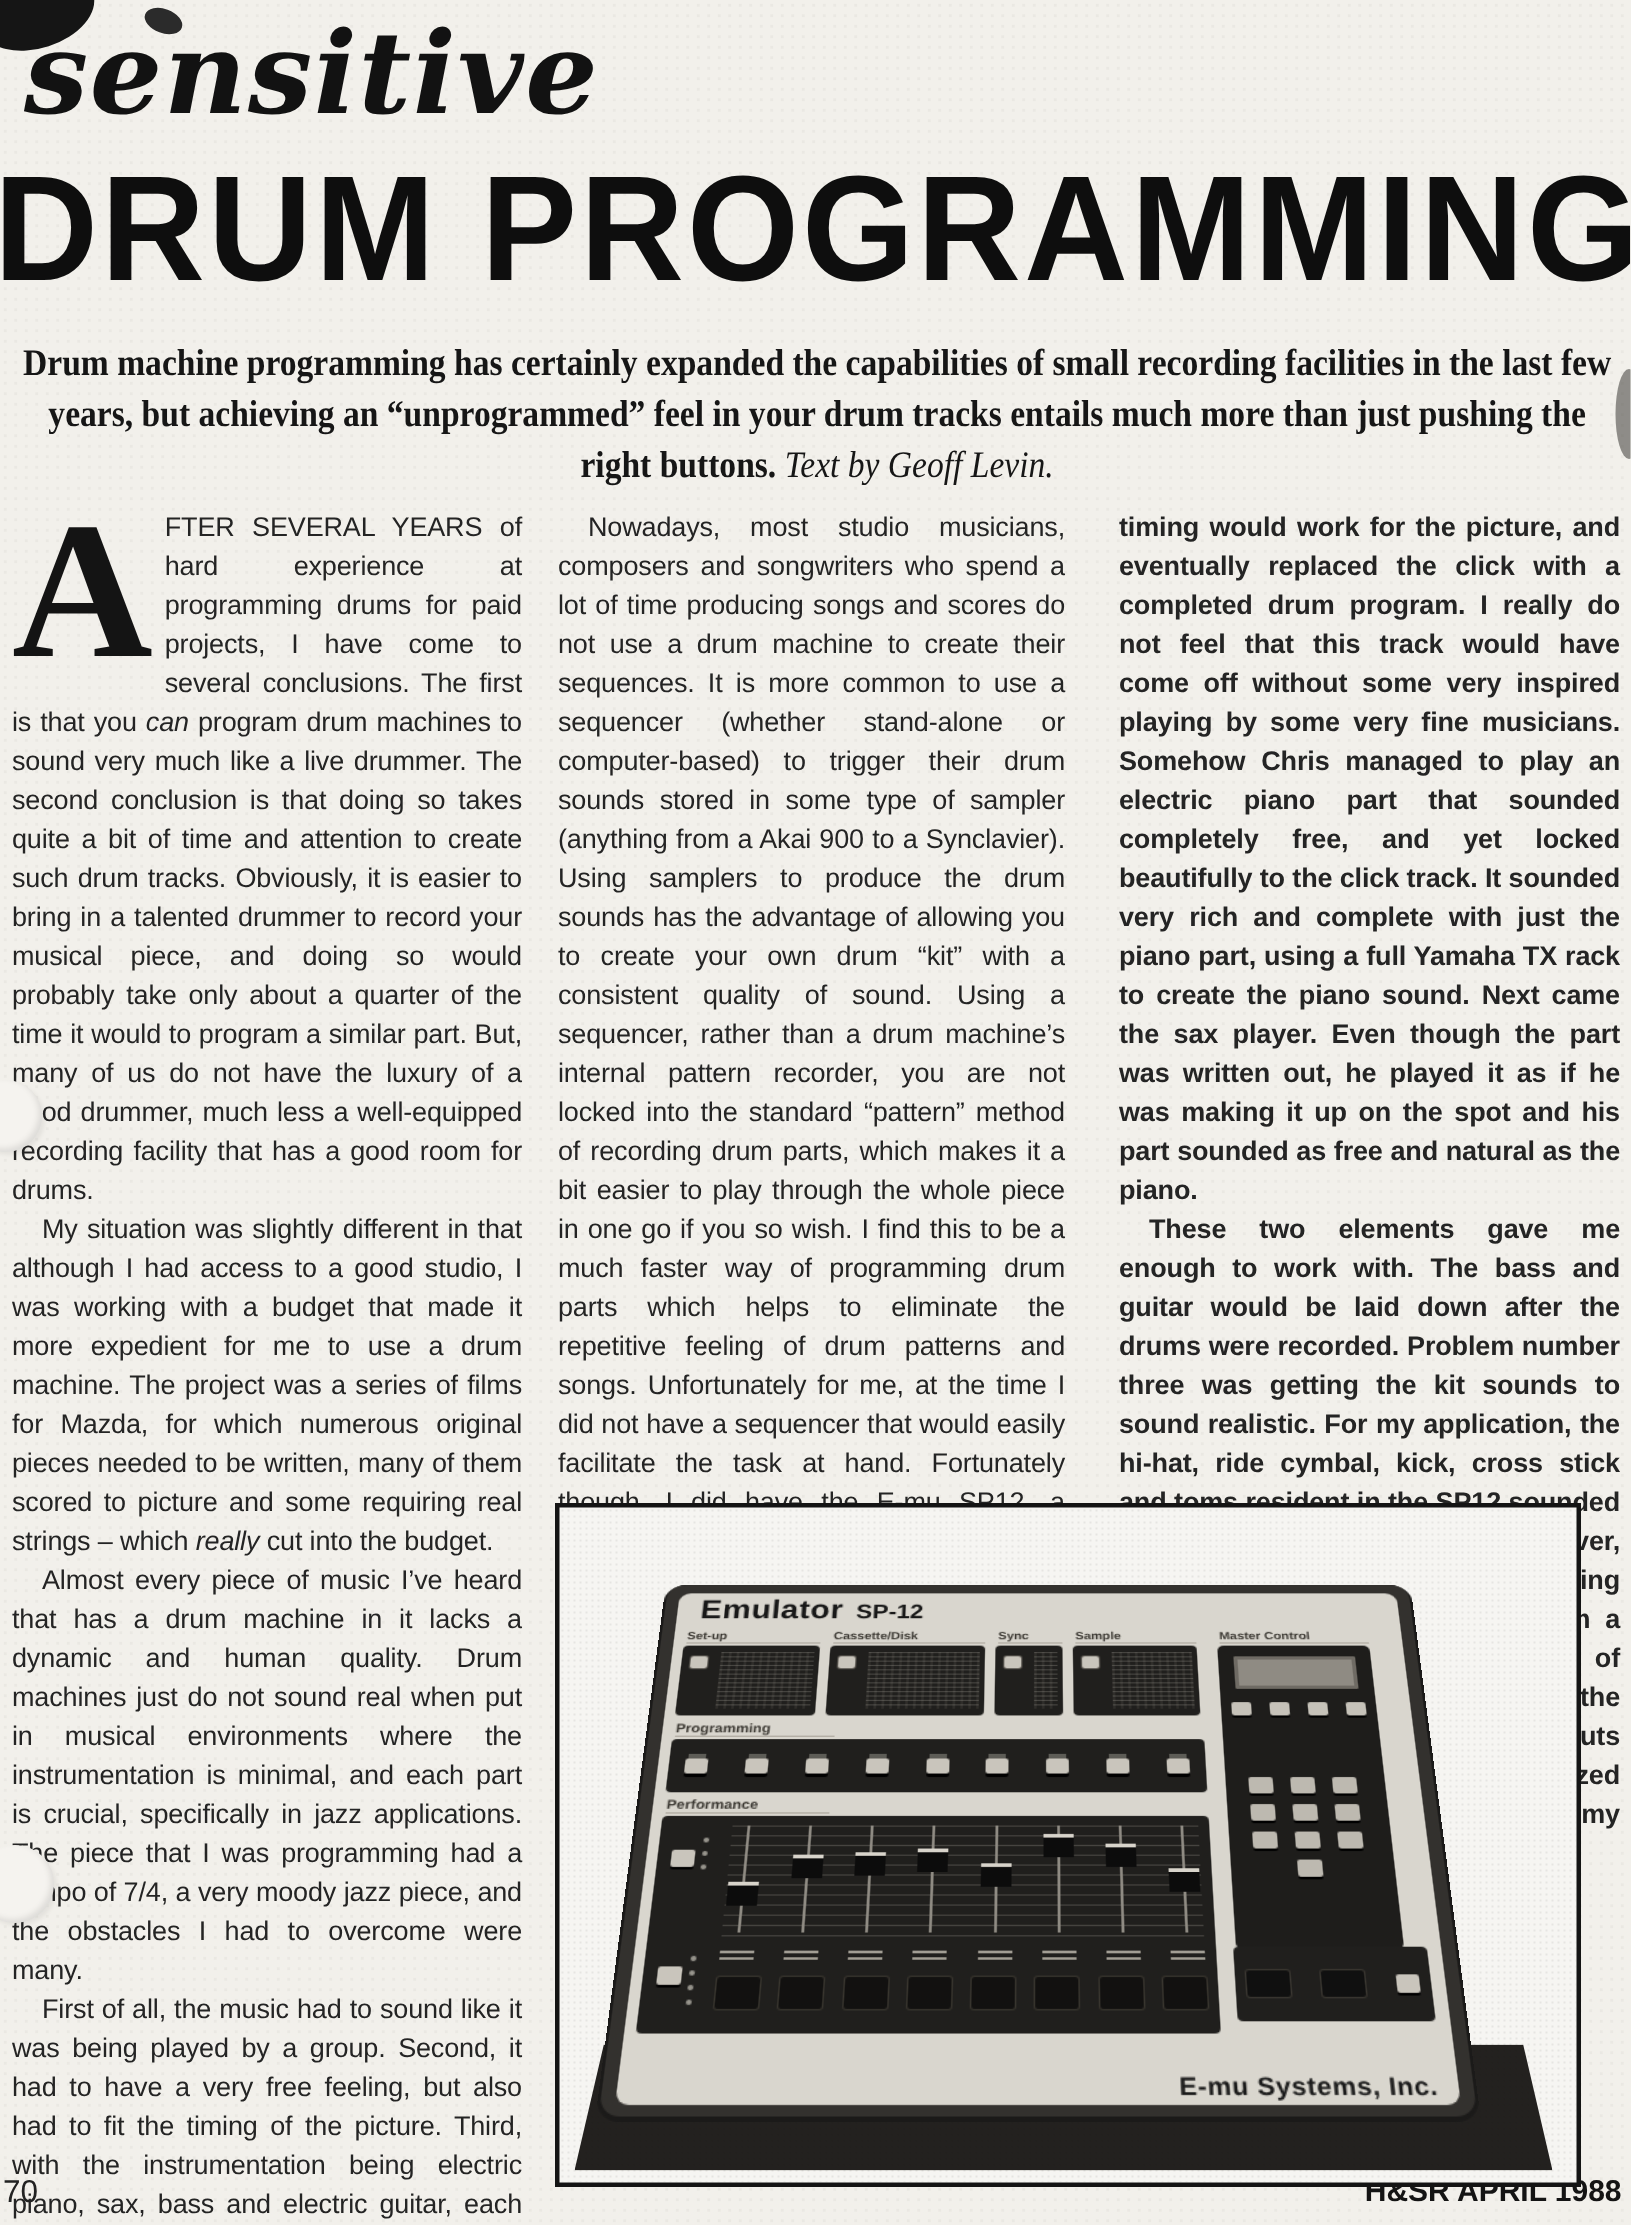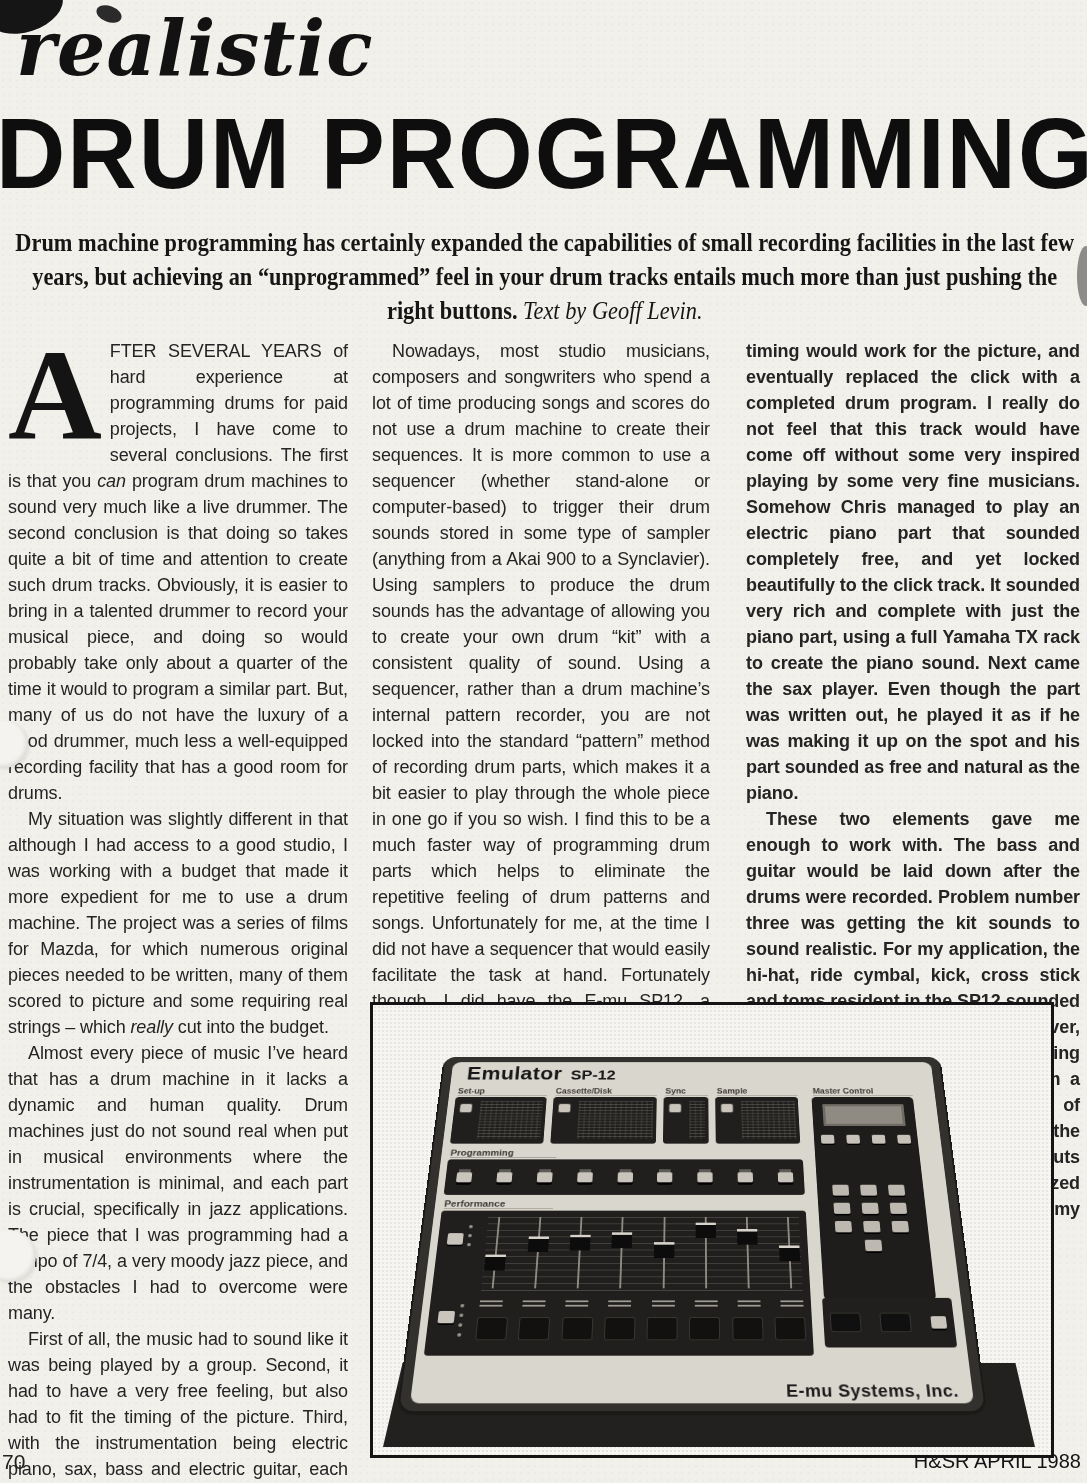--- a/index.html
+++ b/index.html
@@ -118,32 +118,32 @@
   .perf-ext{position:absolute;left:420px;top:306px;width:120px;height:56px;background:#201f1d;
             border-radius:4px;display:flex;align-items:center;justify-content:space-between;padding:0 8px;}
   .ext-btn{width:30px;height:20px;background:#101010;border-radius:2px;box-shadow:0 0 0 1px #3a3731;}
   .ext-light{width:16px;height:14px;background:#c9c5bc;border-radius:2px;box-shadow:0 2px 0 #000;}
 
   .maker{position:absolute;right:14px;bottom:2px;font-weight:bold;font-size:18px;
          letter-spacing:0.5px;color:#1b1b1b;}
 
   
   .folio{position:absolute;left:2px;top:1450px;font-size:21px;color:#222;}
-  .issue{position:absolute;right:6px;top:1450px;font-size:20px;font-weight:normal;color:#141414;}
+  .issue{position:absolute;right:6px;top:1450px;font-size:20px;font-weight:bold;color:#141414;}
 </style>
 </head>
 <body>
 
 <div class="page">
 
   <div class="blob-tl"></div>
   <div class="blob-tl2"></div>
   <div class="edge-smudge"></div>
 
-  <div class="kicker">realistic</div>
+  <div class="kicker">sensitive</div>
   <div class="title">DRUM PROGRAMMING</div>
   <div class="standfirst">
     <span>Drum machine programming has certainly expanded the capabilities of small recording facilities in the last few years, but achieving an “unprogrammed” feel in your drum tracks entails much more than just pushing the right buttons. </span><span class="byline">Text by Geoff Levin.</span>
   </div>
 
   <div class="col" id="col1">
     <p><span class="dropcap">A</span><span>FTER SEVERAL YEARS of hard experience at programming drums for paid projects, I have come to several conclusions. The first is that you </span><span class="it">can</span><span> program drum machines to sound very much like a live drummer. The second conclusion is that doing so takes quite a bit of time and attention to create such drum tracks. Obviously, it is easier to bring in a talented drummer to record your musical piece, and doing so would probably take only about a quarter of the time it would to program a similar part. But, many of us do not have the luxury of a good drummer, much less a well-equipped recording facility that has a good room for drums.</span></p>
     <p class="indent"><span>My situation was slightly different in that although I had access to a good studio, I was working with a budget that made it more expedient for me to use a drum machine. The project was a series of films for Mazda, for which numerous original pieces needed to be written, many of them scored to picture and some requiring real strings – which </span><span class="it">really</span><span> cut into the budget.</span></p>
     <p class="indent">Almost every piece of music I’ve heard that has a drum machine in it lacks a dynamic and human quality. Drum machines just do not sound real when put in musical environments where the instrumentation is minimal, and each part is crucial, specifically in jazz applications. The piece that I was programming had a tempo of 7/4, a very moody jazz piece, and the obstacles I had to overcome were many.</p>
     <p class="indent">First of all, the music had to sound like it was being played by a group. Second, it had to have a very free feeling, but also had to fit the timing of the picture. Third, with the instrumentation being electric piano, sax, bass and electric guitar, each instrument would stand out, so the drums needed to sound acoustic. Fourth, we were on a tight schedule, with minimal time for me to program the drums, because the sax player was set to come in the day after we wrote the cue. And fifth, I could not program the track without first hearing the other players. In essence, I had to program the drum tracks as if I was playing along with the other musicians.</p>

